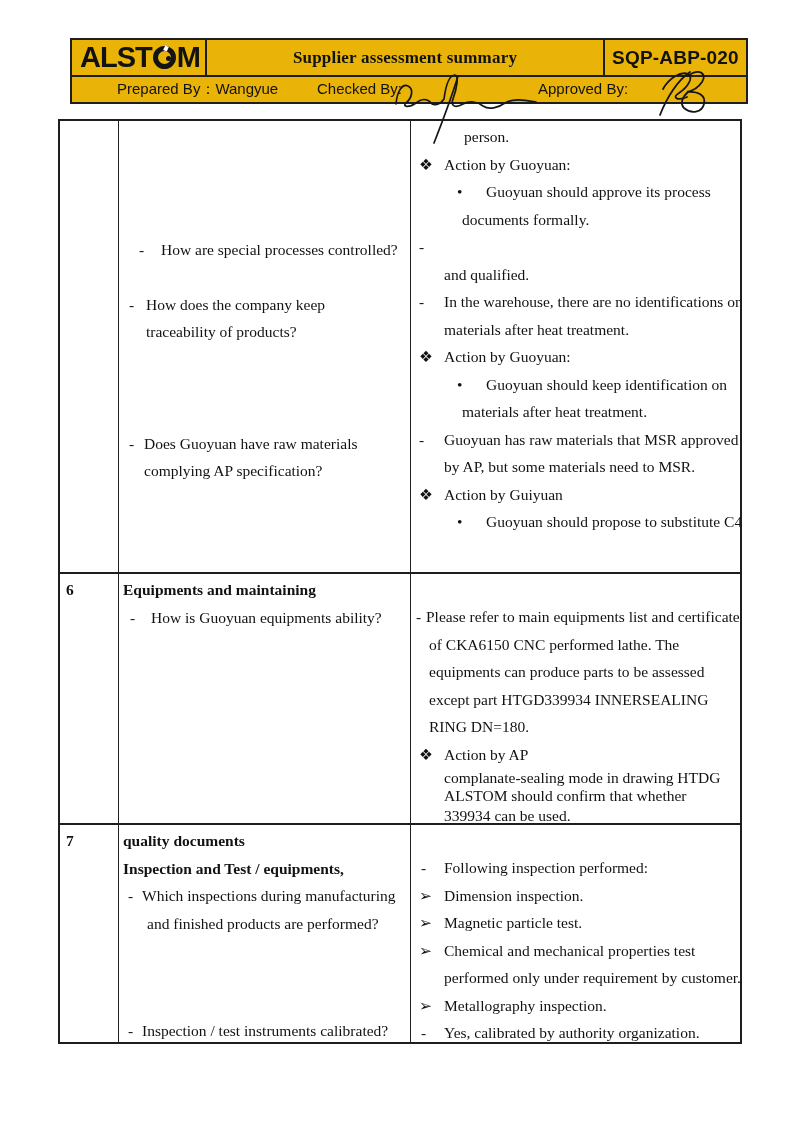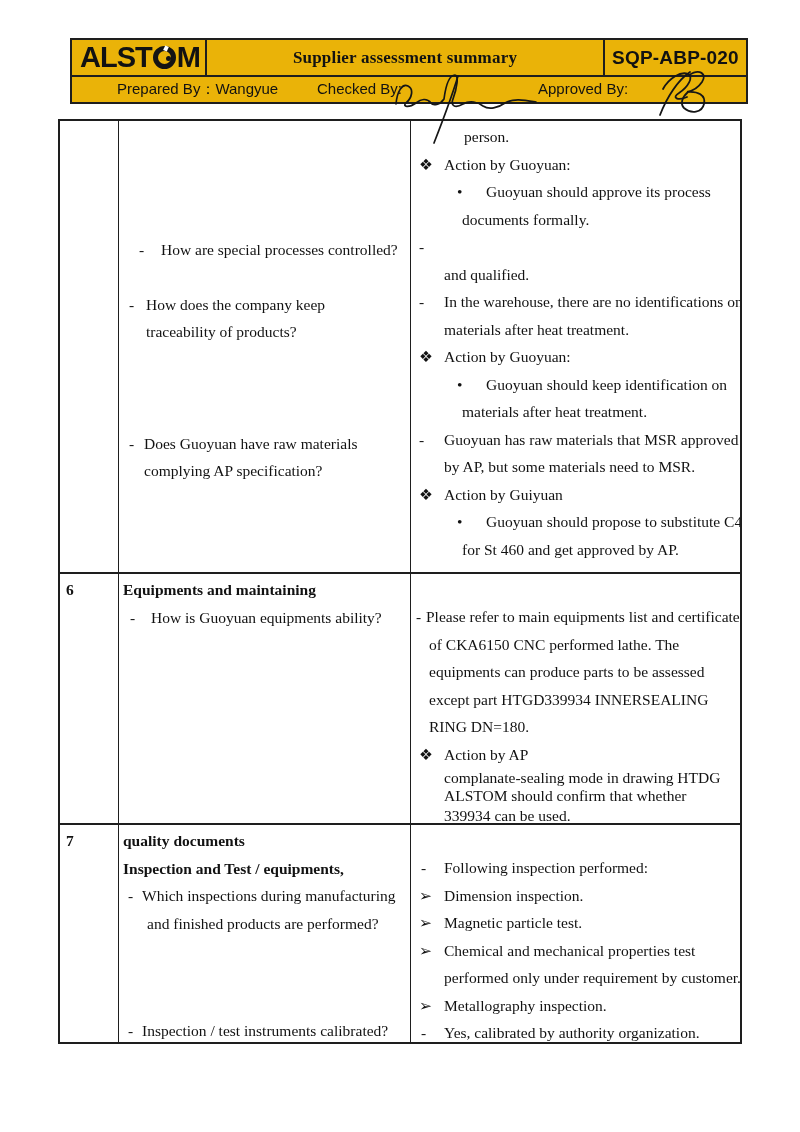--- a/index.html
+++ b/index.html
@@ -145,23 +145,20 @@
         <span class="tx">by AP, but some materials need to MSR.</span>
       </div>
       <div class="line" style="padding-left: 8px;">
         <span class="mk" style="width: 25px;">❖</span>
         <span class="tx">Action by Guiyuan</span>
       </div>
       <div class="line" style="padding-left: 46px;">
         <span class="mk" style="width: 29px;">•</span>
         <span class="tx">Guoyuan should propose to substitute C422</span>
       </div>
-      <div class="line" style="padding-left: 51px;">
-        <span class="tx">for St 460 and get approved by AP.</span>
-      </div>
     </div>
     <div class="cell bt">
       <div class="rownum">6</div>
     </div>
     <div class="cell bl bt">
       <div class="line bold" style="padding-left: 4px;">
         <span class="tx">Equipments and maintaining</span>
       </div>
       <div class="line" style="padding-left: 11px;">
         <span class="mk" style="width: 21px;">-</span>

